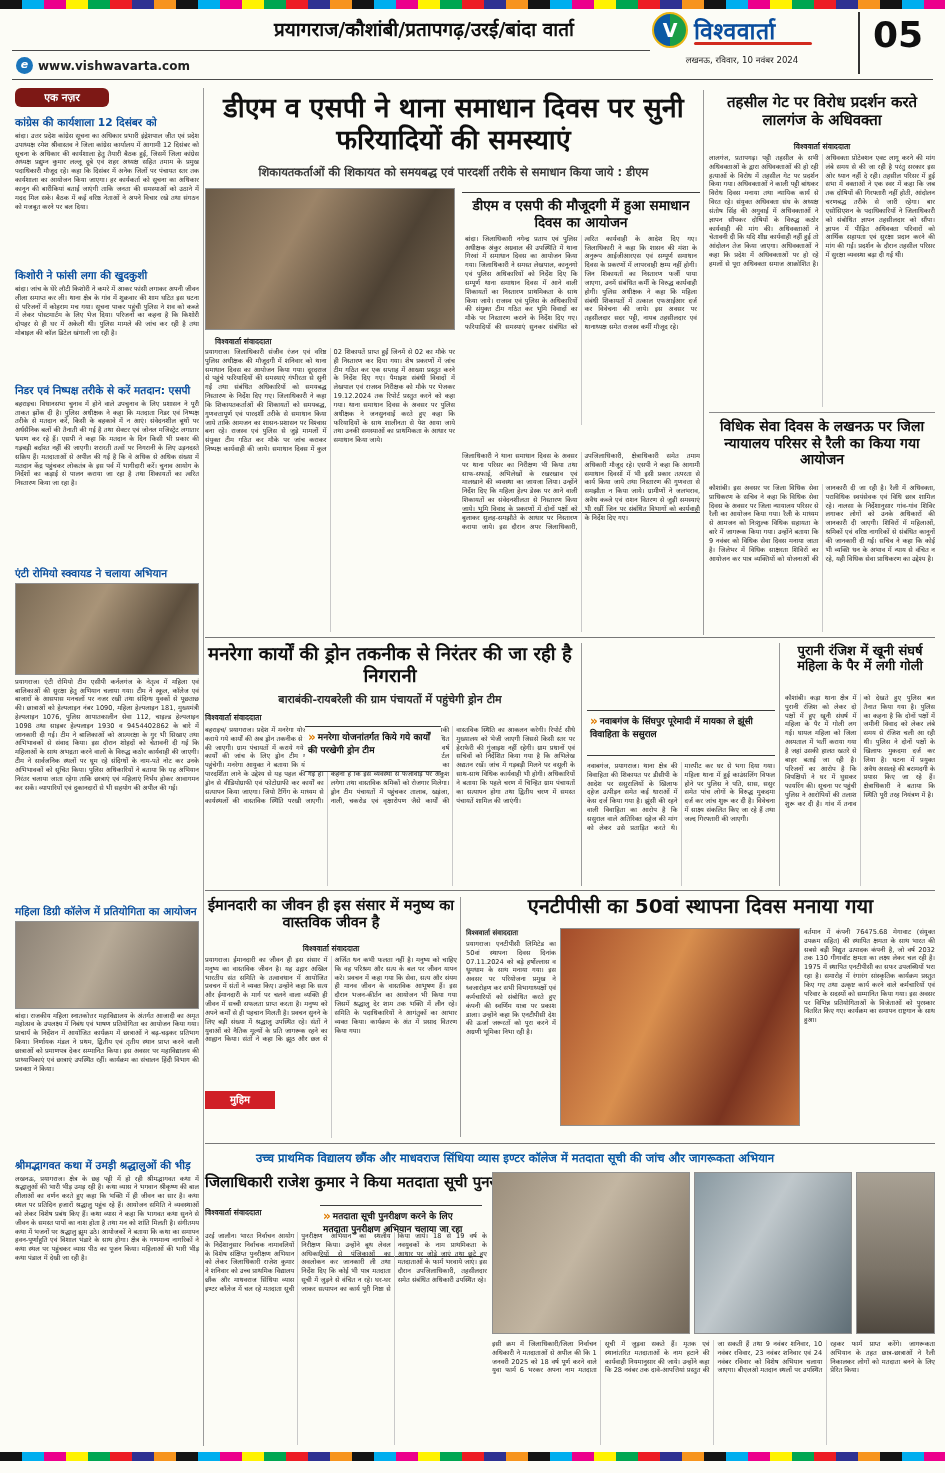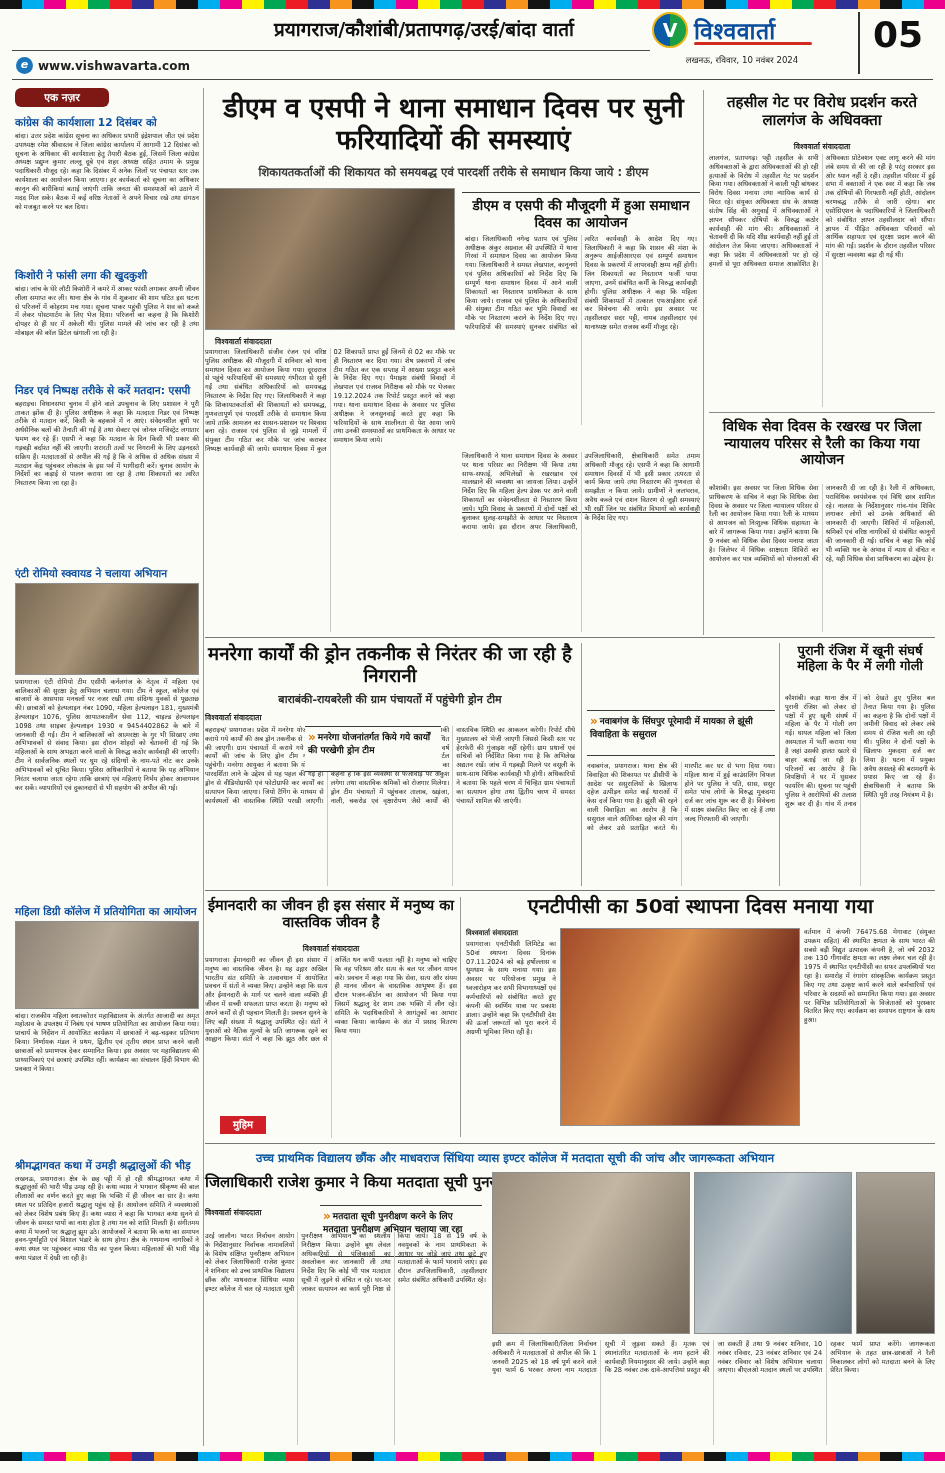--- a/index.html
+++ b/index.html
@@ -117,21 +117,21 @@
   <p class="abs body-text c2" style="left:462px;top:452px;width:238px;height:180px;">जिलाधिकारी ने थाना समाधान दिवस के अवसर पर थाना परिसर का निरीक्षण भी किया तथा साफ-सफाई, अभिलेखों के रखरखाव एवं मालखाने की व्यवस्था का जायजा लिया। उन्होंने निर्देश दिए कि महिला हेल्प डेस्क पर आने वाली शिकायतों का संवेदनशीलता से निस्तारण किया जाये। भूमि विवाद के प्रकरणों में दोनों पक्षों को बुलाकर सुलह-समझौते के आधार पर निस्तारण कराया जाये। इस दौरान अपर जिलाधिकारी, उपजिलाधिकारी, क्षेत्राधिकारी समेत तमाम अधिकारी मौजूद रहे। एसपी ने कहा कि आगामी समाधान दिवसों में भी इसी प्रकार तत्परता से कार्य किया जाये तथा निस्तारण की गुणवत्ता से समझौता न किया जाये। ग्रामीणों ने जलभराव, अवैध कब्जे एवं राशन वितरण से जुड़ी समस्याएं भी रखीं जिन पर संबंधित विभागों को कार्यवाही के निर्देश दिए गए।</p>
 
   <div class="abs vline" style="left:703px;top:90px;height:545px;"></div>
 
   <div class="abs hl center" style="left:709px;top:94px;width:226px;font-size:15px;">तहसील गेट पर विरोध प्रदर्शन करते लालगंज के अधिवक्ता</div>
   <div class="abs byline center" style="left:709px;top:141px;width:226px;">विश्ववार्ता संवाददाता</div>
   <p class="abs body-text c2" style="left:709px;top:154px;width:226px;height:253px;">लालगंज, प्रतापगढ़। पट्टी तहसील के सभी अधिवक्ताओं के द्वारा अधिवक्ताओं की हो रही हत्याओं के विरोध में तहसील गेट पर प्रदर्शन किया गया। अधिवक्ताओं ने काली पट्टी बांधकर विरोध दिवस मनाया तथा न्यायिक कार्य से विरत रहे। संयुक्त अधिवक्ता संघ के अध्यक्ष संतोष सिंह की अगुवाई में अधिवक्ताओं ने ज्ञापन सौंपकर दोषियों के विरुद्ध कठोर कार्यवाही की मांग की। अधिवक्ताओं ने चेतावनी दी कि यदि शीघ्र कार्यवाही नहीं हुई तो आंदोलन तेज किया जाएगा। अधिवक्ताओं ने कहा कि प्रदेश में अधिवक्ताओं पर हो रहे हमलों से पूरा अधिवक्ता समाज आक्रोशित है। अधिवक्ता प्रोटेक्शन एक्ट लागू करने की मांग लंबे समय से की जा रही है परंतु सरकार इस ओर ध्यान नहीं दे रही। तहसील परिसर में हुई सभा में वक्ताओं ने एक स्वर में कहा कि जब तक दोषियों की गिरफ्तारी नहीं होती, आंदोलन चरणबद्ध तरीके से जारी रहेगा। बार एसोसिएशन के पदाधिकारियों ने जिलाधिकारी को संबोधित ज्ञापन तहसीलदार को सौंपा। ज्ञापन में पीड़ित अधिवक्ता परिवारों को आर्थिक सहायता एवं सुरक्षा प्रदान करने की मांग की गई। प्रदर्शन के दौरान तहसील परिसर में सुरक्षा व्यवस्था बढ़ा दी गई थी।</p>
 
   <div class="abs hline" style="left:709px;top:412px;width:226px;background:#8a8a8a;"></div>
 
-  <div class="abs hl center" style="left:709px;top:418px;width:226px;font-size:14px;">विधिक सेवा दिवस के रखरख पर जिला न्यायालय परिसर से रैली का किया गया आयोजन</div>
+  <div class="abs hl center" style="left:709px;top:418px;width:226px;font-size:14px;">विधिक सेवा दिवस के लखनऊ पर जिला न्यायालय परिसर से रैली का किया गया आयोजन</div>
   <p class="abs body-text c2" style="left:709px;top:484px;width:226px;height:148px;">कौशांबी। इस अवसर पर जिला विधिक सेवा प्राधिकरण के सचिव ने कहा कि विधिक सेवा दिवस के अवसर पर जिला न्यायालय परिसर से रैली का आयोजन किया गया। रैली के माध्यम से आमजन को निःशुल्क विधिक सहायता के बारे में जागरूक किया गया। उन्होंने बताया कि 9 नवंबर को विधिक सेवा दिवस मनाया जाता है। जिलेभर में विधिक साक्षरता शिविरों का आयोजन कर पात्र व्यक्तियों को योजनाओं की जानकारी दी जा रही है। रैली में अधिवक्ता, पराविधिक स्वयंसेवक एवं विधि छात्र शामिल रहे। नालसा के निर्देशानुसार गांव-गांव शिविर लगाकर लोगों को उनके अधिकारों की जानकारी दी जाएगी। शिविरों में महिलाओं, श्रमिकों एवं वरिष्ठ नागरिकों से संबंधित कानूनों की जानकारी दी गई। सचिव ने कहा कि कोई भी व्यक्ति धन के अभाव में न्याय से वंचित न रहे, यही विधिक सेवा प्राधिकरण का उद्देश्य है।</p>
 
   <div class="abs hline" style="left:205px;top:637px;width:730px;background:#777;"></div>
 
   <div class="abs hl center" style="left:205px;top:643px;width:370px;font-size:18.5px;">मनरेगा कार्यों की ड्रोन तकनीक से निरंतर की जा रही है निगरानी</div>
   <div class="abs hl center" style="left:205px;top:694px;width:370px;font-size:11px;color:#2c2c2c;">बाराबंकी-रायबरेली की ग्राम पंचायतों में पहुंचेगी ड्रोन टीम</div>
   <div class="abs byline" style="left:205px;top:712px;">विश्ववार्ता संवाददाता</div>
   <p class="abs body-text c3" style="left:205px;top:726px;width:370px;height:160px;">बहराइच/ प्रयागराज। प्रदेश में मनरेगा योजनांतर्गत कराये गये कार्यों की अब ड्रोन तकनीक से निगरानी की जाएगी। ग्राम पंचायतों में कराये गये विकास कार्यों की जांच के लिए ड्रोन टीम गांव-गांव पहुंचेगी। मनरेगा आयुक्त ने बताया कि योजना में पारदर्शिता लाने के उद्देश्य से यह पहल की गई है। ड्रोन से वीडियोग्राफी एवं फोटोग्राफी कर कार्यों का सत्यापन किया जाएगा। जियो टैगिंग के माध्यम से कार्यस्थलों की वास्तविक स्थिति परखी जाएगी। बाराबंकी एवं रायबरेली की ग्राम पंचायतों से इसकी शुरुआत होगी। अनियमितता पाये जाने पर संबंधित के विरुद्ध कठोर कार्यवाही की जाएगी। वर्ष 2023-24 में कराये गये कार्यों का ब्यौरा पोर्टल पर अपलोड किया जा रहा है। अधिकारियों का कहना है कि इस व्यवस्था से फर्जीवाड़े पर अंकुश लगेगा तथा वास्तविक श्रमिकों को रोजगार मिलेगा। ड्रोन टीम पंचायतों में पहुंचकर तालाब, खड़ंजा, नाली, चकरोड एवं वृक्षारोपण जैसे कार्यों की वास्तविक स्थिति का आकलन करेगी। रिपोर्ट सीधे मुख्यालय को भेजी जाएगी जिससे किसी स्तर पर हेराफेरी की गुंजाइश नहीं रहेगी। ग्राम प्रधानों एवं सचिवों को निर्देशित किया गया है कि अभिलेख अद्यतन रखें। जांच में गड़बड़ी मिलने पर वसूली के साथ-साथ विधिक कार्यवाही भी होगी। अधिकारियों ने बताया कि पहले चरण में चिन्हित ग्राम पंचायतों का सत्यापन होगा तथा द्वितीय चरण में समस्त पंचायतें शामिल की जाएंगी।</p>
   <div class="abs inset" style="left:305px;top:726px;width:136px;height:46px;">
     <span class="mark">»</span><span>मनरेगा योजनांतर्गत किये गये कार्यों की परखेगी ड्रोन टीम</span>
@@ -158,21 +158,21 @@
   <div class="abs vline" style="left:460px;top:897px;height:240px;"></div>
 
   <div class="abs hl center" style="left:466px;top:895px;width:469px;font-size:20px;">एनटीपीसी का 50वां स्थापना दिवस मनाया गया</div>
   <div class="abs byline" style="left:466px;top:928px;width:90px;font-size:7px;">विश्ववार्ता संवाददाता</div>
   <p class="abs body-text" style="left:466px;top:940px;width:90px;height:186px;">प्रयागराज। एनटीपीसी लिमिटेड का 50वां स्थापना दिवस दिनांक 07.11.2024 को बड़े हर्षोल्लास व धूमधाम के साथ मनाया गया। इस अवसर पर परियोजना प्रमुख ने ध्वजारोहण कर सभी विभागाध्यक्षों एवं कर्मचारियों को संबोधित करते हुए कंपनी की स्वर्णिम यात्रा पर प्रकाश डाला। उन्होंने कहा कि एनटीपीसी देश की ऊर्जा जरूरतों को पूरा करने में अग्रणी भूमिका निभा रही है।</p>
   <div class="abs photo" style="left:560px;top:928px;width:240px;height:198px;background:linear-gradient(115deg,#a34b2a,#d98f4e 40%,#7a3420 75%,#c4713d);"></div>
   <p class="abs body-text" style="left:804px;top:928px;width:131px;height:198px;">वर्तमान में कंपनी 76475.68 मेगावाट (संयुक्त उपक्रम सहित) की स्थापित क्षमता के साथ भारत की सबसे बड़ी विद्युत उत्पादक कंपनी है, जो वर्ष 2032 तक 130 गीगावॉट क्षमता का लक्ष्य लेकर चल रही है। 1975 में स्थापित एनटीपीसी का सफर उपलब्धियों भरा रहा है। समारोह में रंगारंग सांस्कृतिक कार्यक्रम प्रस्तुत किए गए तथा उत्कृष्ट कार्य करने वाले कर्मचारियों एवं परिवार के सदस्यों को सम्मानित किया गया। इस अवसर पर विभिन्न प्रतियोगिताओं के विजेताओं को पुरस्कार वितरित किए गए। कार्यक्रम का समापन राष्ट्रगान के साथ हुआ।</p>
 
   <div class="abs hline" style="left:205px;top:1143px;width:730px;background:#777;"></div>
 
-  <div class="abs kicker-label" style="left:205px;top:1116px;width:46px;height:18px;margin-left:15px;">मुहिम</div>
+  <div class="abs kicker-label" style="left:205px;top:1091px;width:70px;height:18px;">मुहिम</div>
   <div class="abs kicker-head" style="left:256px;top:1149px;width:679px;">उच्च प्राथमिक विद्यालय छौंक और माधवराज सिंधिया व्यास इण्टर कॉलेज में मतदाता सूची की जांच और जागरूकता अभियान</div>
 
   <div class="abs hl" style="left:205px;top:1174px;width:496px;font-size:15px;">जिलाधिकारी राजेश कुमार ने किया मतदाता सूची पुनरीक्षण अभियान का निरीक्षण</div>
   <div class="abs byline" style="left:205px;top:1207px;width:110px;">विश्ववार्ता संवाददाता</div>
   <div class="abs inset" style="left:320px;top:1205px;width:162px;height:52px;">
     <span class="mark">»</span><span>मतदाता सूची पुनरीक्षण करने के लिए मतदाता पुनरीक्षण अभियान चलाया जा रहा</span>
   </div>
   <p class="abs body-text c3" style="left:205px;top:1232px;width:282px;height:213px;">उरई जालौन। भारत निर्वाचन आयोग के निर्देशानुसार निर्वाचक नामावलियों के विशेष संक्षिप्त पुनरीक्षण अभियान को लेकर जिलाधिकारी राजेश कुमार ने शनिवार को उच्च प्राथमिक विद्यालय छौंक और माधवराज सिंधिया व्यास इण्टर कॉलेज में चल रहे मतदाता सूची पुनरीक्षण अभियान का स्थलीय निरीक्षण किया। उन्होंने बूथ लेवल अधिकारियों से पंजिकाओं का अवलोकन कर जानकारी ली तथा निर्देश दिए कि कोई भी पात्र मतदाता सूची में जुड़ने से वंचित न रहे। घर-घर जाकर सत्यापन का कार्य पूरी निष्ठा से किया जाये। 18 से 19 वर्ष के नवयुवकों के नाम प्राथमिकता के आधार पर जोड़े जाएं तथा छूटे हुए मतदाताओं के फार्म भरवाये जाएं। इस दौरान उपजिलाधिकारी, तहसीलदार समेत संबंधित अधिकारी उपस्थित रहे।</p>
 
   <div class="abs photo" style="left:492px;top:1172px;width:198px;height:162px;background:linear-gradient(120deg,#9b8e7c,#c3b6a2 45%,#73685a);"></div>

